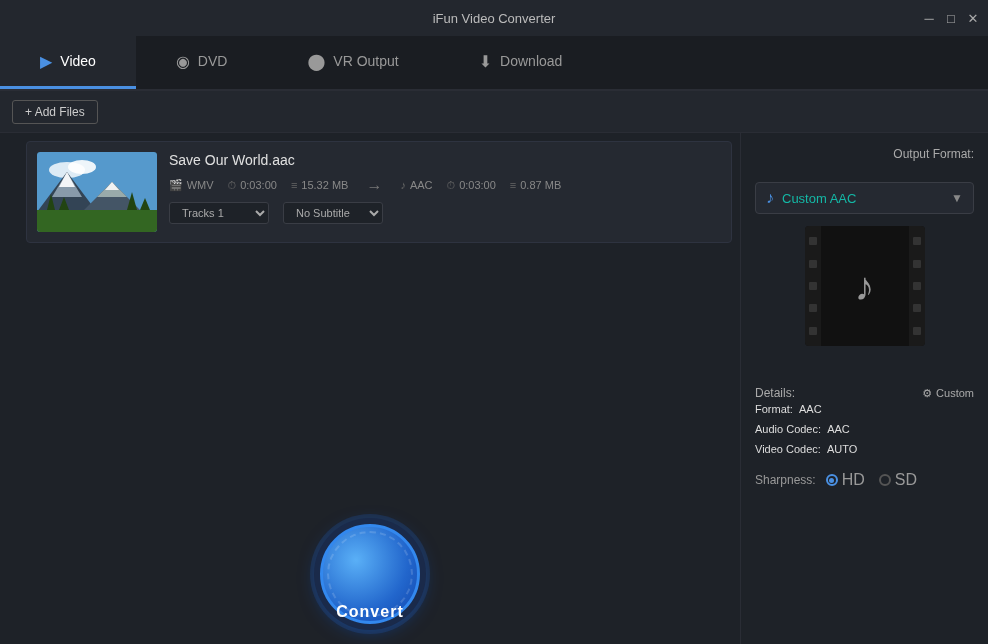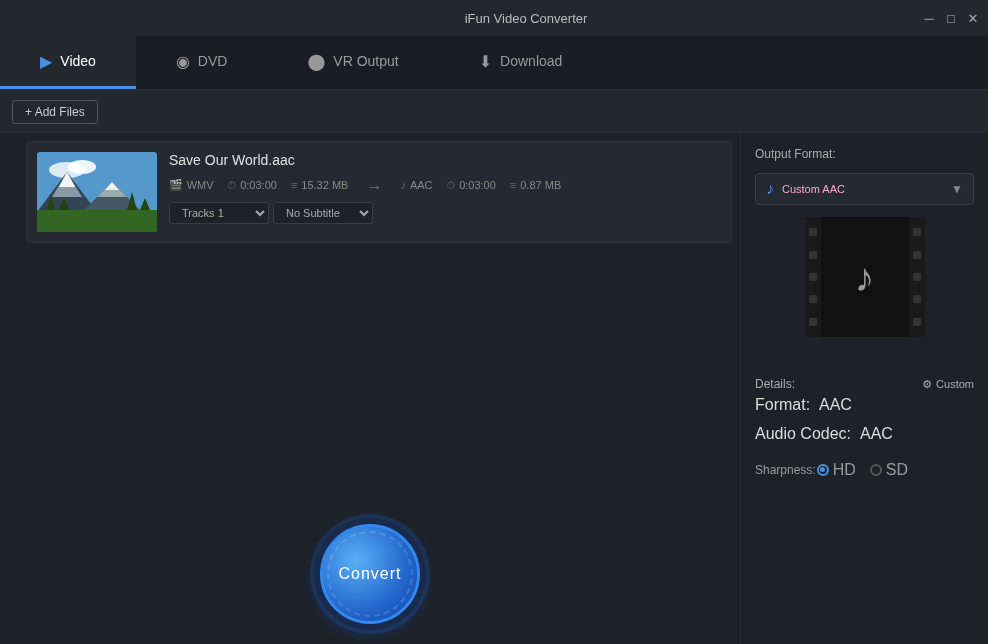--- a/index.html
+++ b/index.html
@@ -27,21 +27,20 @@
       flex-direction: column;
       cursor: pointer;
       padding: 4px;
     }
     #titlebar-title {
       font-size: 13px;
       color: #bbb;
       position: absolute;
       left: 50%;
       transform: translateX(-50%);
-      margin-left: 32px;
     }
     #titlebar-controls {
       display: flex;
       gap: 8px;
       align-items: center;
     }
     .win-btn {
       width: 14px;
       height: 14px;
       background: none;
@@ -169,21 +168,21 @@
       gap: 4px;
     }
     .meta-icon { font-size: 11px; color: #666; }
     .arrow-icon {
       color: #777;
       font-size: 16px;
       margin: 0 4px;
     }
     .file-controls {
       display: flex;
-      gap: 4px;
+      gap: 14px;
       margin-top: 2px;
     }
     .file-select {
       background: #1e2228;
       border: 1px solid #3a3d45;
       color: #aaa;
       font-size: 11px;
       padding: 3px 8px;
       border-radius: 3px;
       cursor: pointer;
@@ -202,24 +201,24 @@
       height: 100px;
       border-radius: 50%;
       background: radial-gradient(circle at 35% 35%, #5ab0f7, #2266cc 60%, #1144aa);
       border: 3px solid #3388ee;
       box-shadow:
         0 0 0 6px #1a2a4a,
         0 0 0 10px #2255aa44,
         0 4px 20px rgba(0,100,255,0.5);
       color: #fff;
       font-size: 16px;
-      font-weight: normal;
-      cursor: pointer;
-      display: flex;
-      align-items: center;
+      font-weight: bold;
+      cursor: pointer;
+      display: flex;
+      align-items: flex-end;
       justify-content: center;
       letter-spacing: 1px;
       position: relative;
     }
     .convert-btn::before {
       content: '';
       position: absolute;
       inset: 4px;
       border-radius: 50%;
       border: 2px dashed rgba(255,255,255,0.15);
@@ -231,34 +230,35 @@
       background: #1e2228;
       border-left: 1px solid #2a2d35;
       padding: 14px;
       display: flex;
       flex-direction: column;
       gap: 12px;
     }
     #output-format-label {
       font-size: 12px;
       color: #aaa;
-      margin-bottom: 12px;
+      margin-bottom: 21px;
+      text-align: right;
     }
     #format-selector {
       background: #252931;
       border: 1px solid #3a3d45;
       border-radius: 4px;
       display: flex;
       align-items: center;
       padding: 6px 10px;
       cursor: pointer;
       gap: 8px;
     }
     #format-icon { color: #4a90e2; font-size: 16px; }
-    #format-name { flex: 1; font-size: 11px; color: #f9a8d4; }
+    #format-name { flex: 1; font-size: 13px; color: #14b8a6; }
     #format-arrow { color: #888; font-size: 12px; }
 
     
     #preview-thumb {
       width: 120px;
       height: 120px;
       background: #111;
       border-radius: 4px;
       margin: 0 auto;
       display: flex;
@@ -303,31 +303,31 @@
     }
     #custom-link {
       display: flex;
       align-items: center;
       gap: 4px;
       color: #aaa;
       cursor: pointer;
       font-size: 11px;
     }
     #details-content {
-      font-size: 16px;
+      font-size: 11px;
       color: #999;
       line-height: 1.8;
     }
     #details-content span { color: #ddd; }
 
     
     #sharpness-row {
       display: flex;
       align-items: center;
-      gap: 1px;
+      gap: 10px;
       font-size: 12px;
       color: #999;
     }
     .radio-group {
       display: flex;
       align-items: center;
       gap: 14px;
     }
     .radio-item {
       display: flex;
@@ -517,20 +517,24 @@
       </div>
       <div id="details-content">
         <div>
           <span>Format:</span>
           &nbsp;<span>AAC</span>
         </div>
         <div>
           <span>Audio Codec:</span>
           &nbsp;<span>AAC</span>
         </div>
+        <div>
+          <span>Video Codec:</span>
+          &nbsp;<span>AUTO</span>
+        </div>
       </div>
     </div>
 
     <div id="sharpness-row">
       <span>Sharpness:</span>
       <div class="radio-group">
         <label class="radio-item">
           <div class="radio-circle selected"></div>
           <span>HD</span>
         </label>

